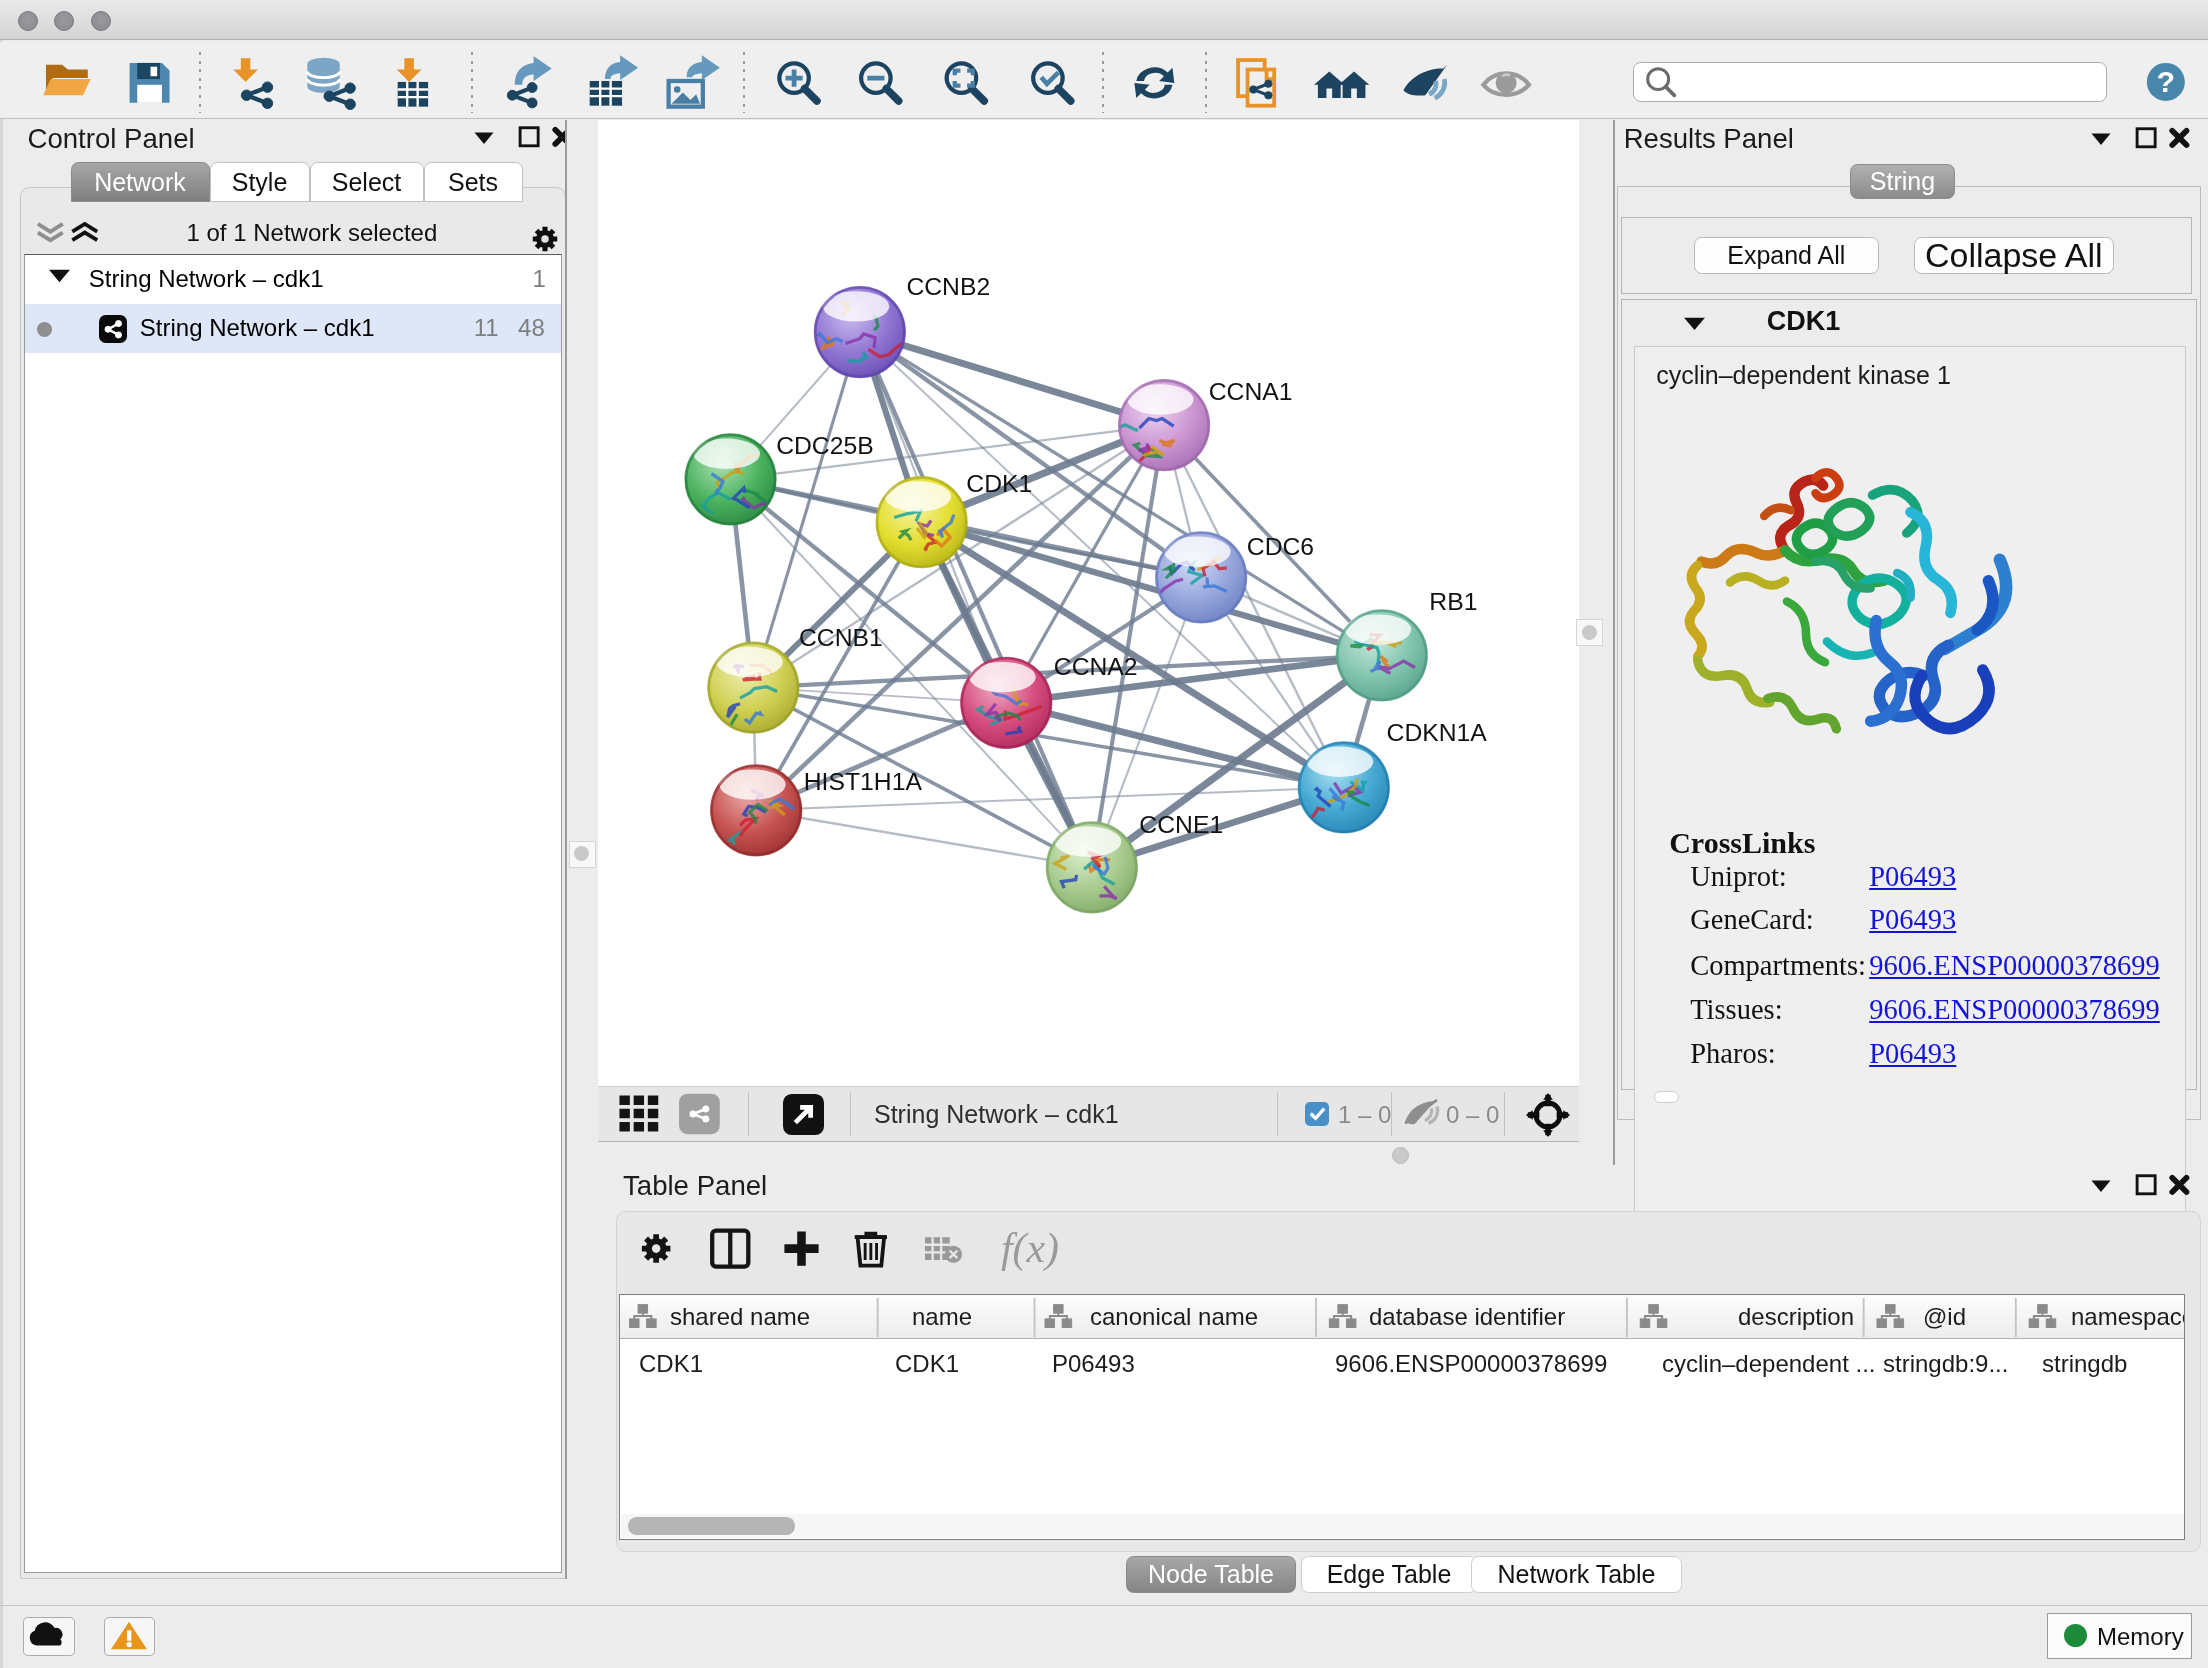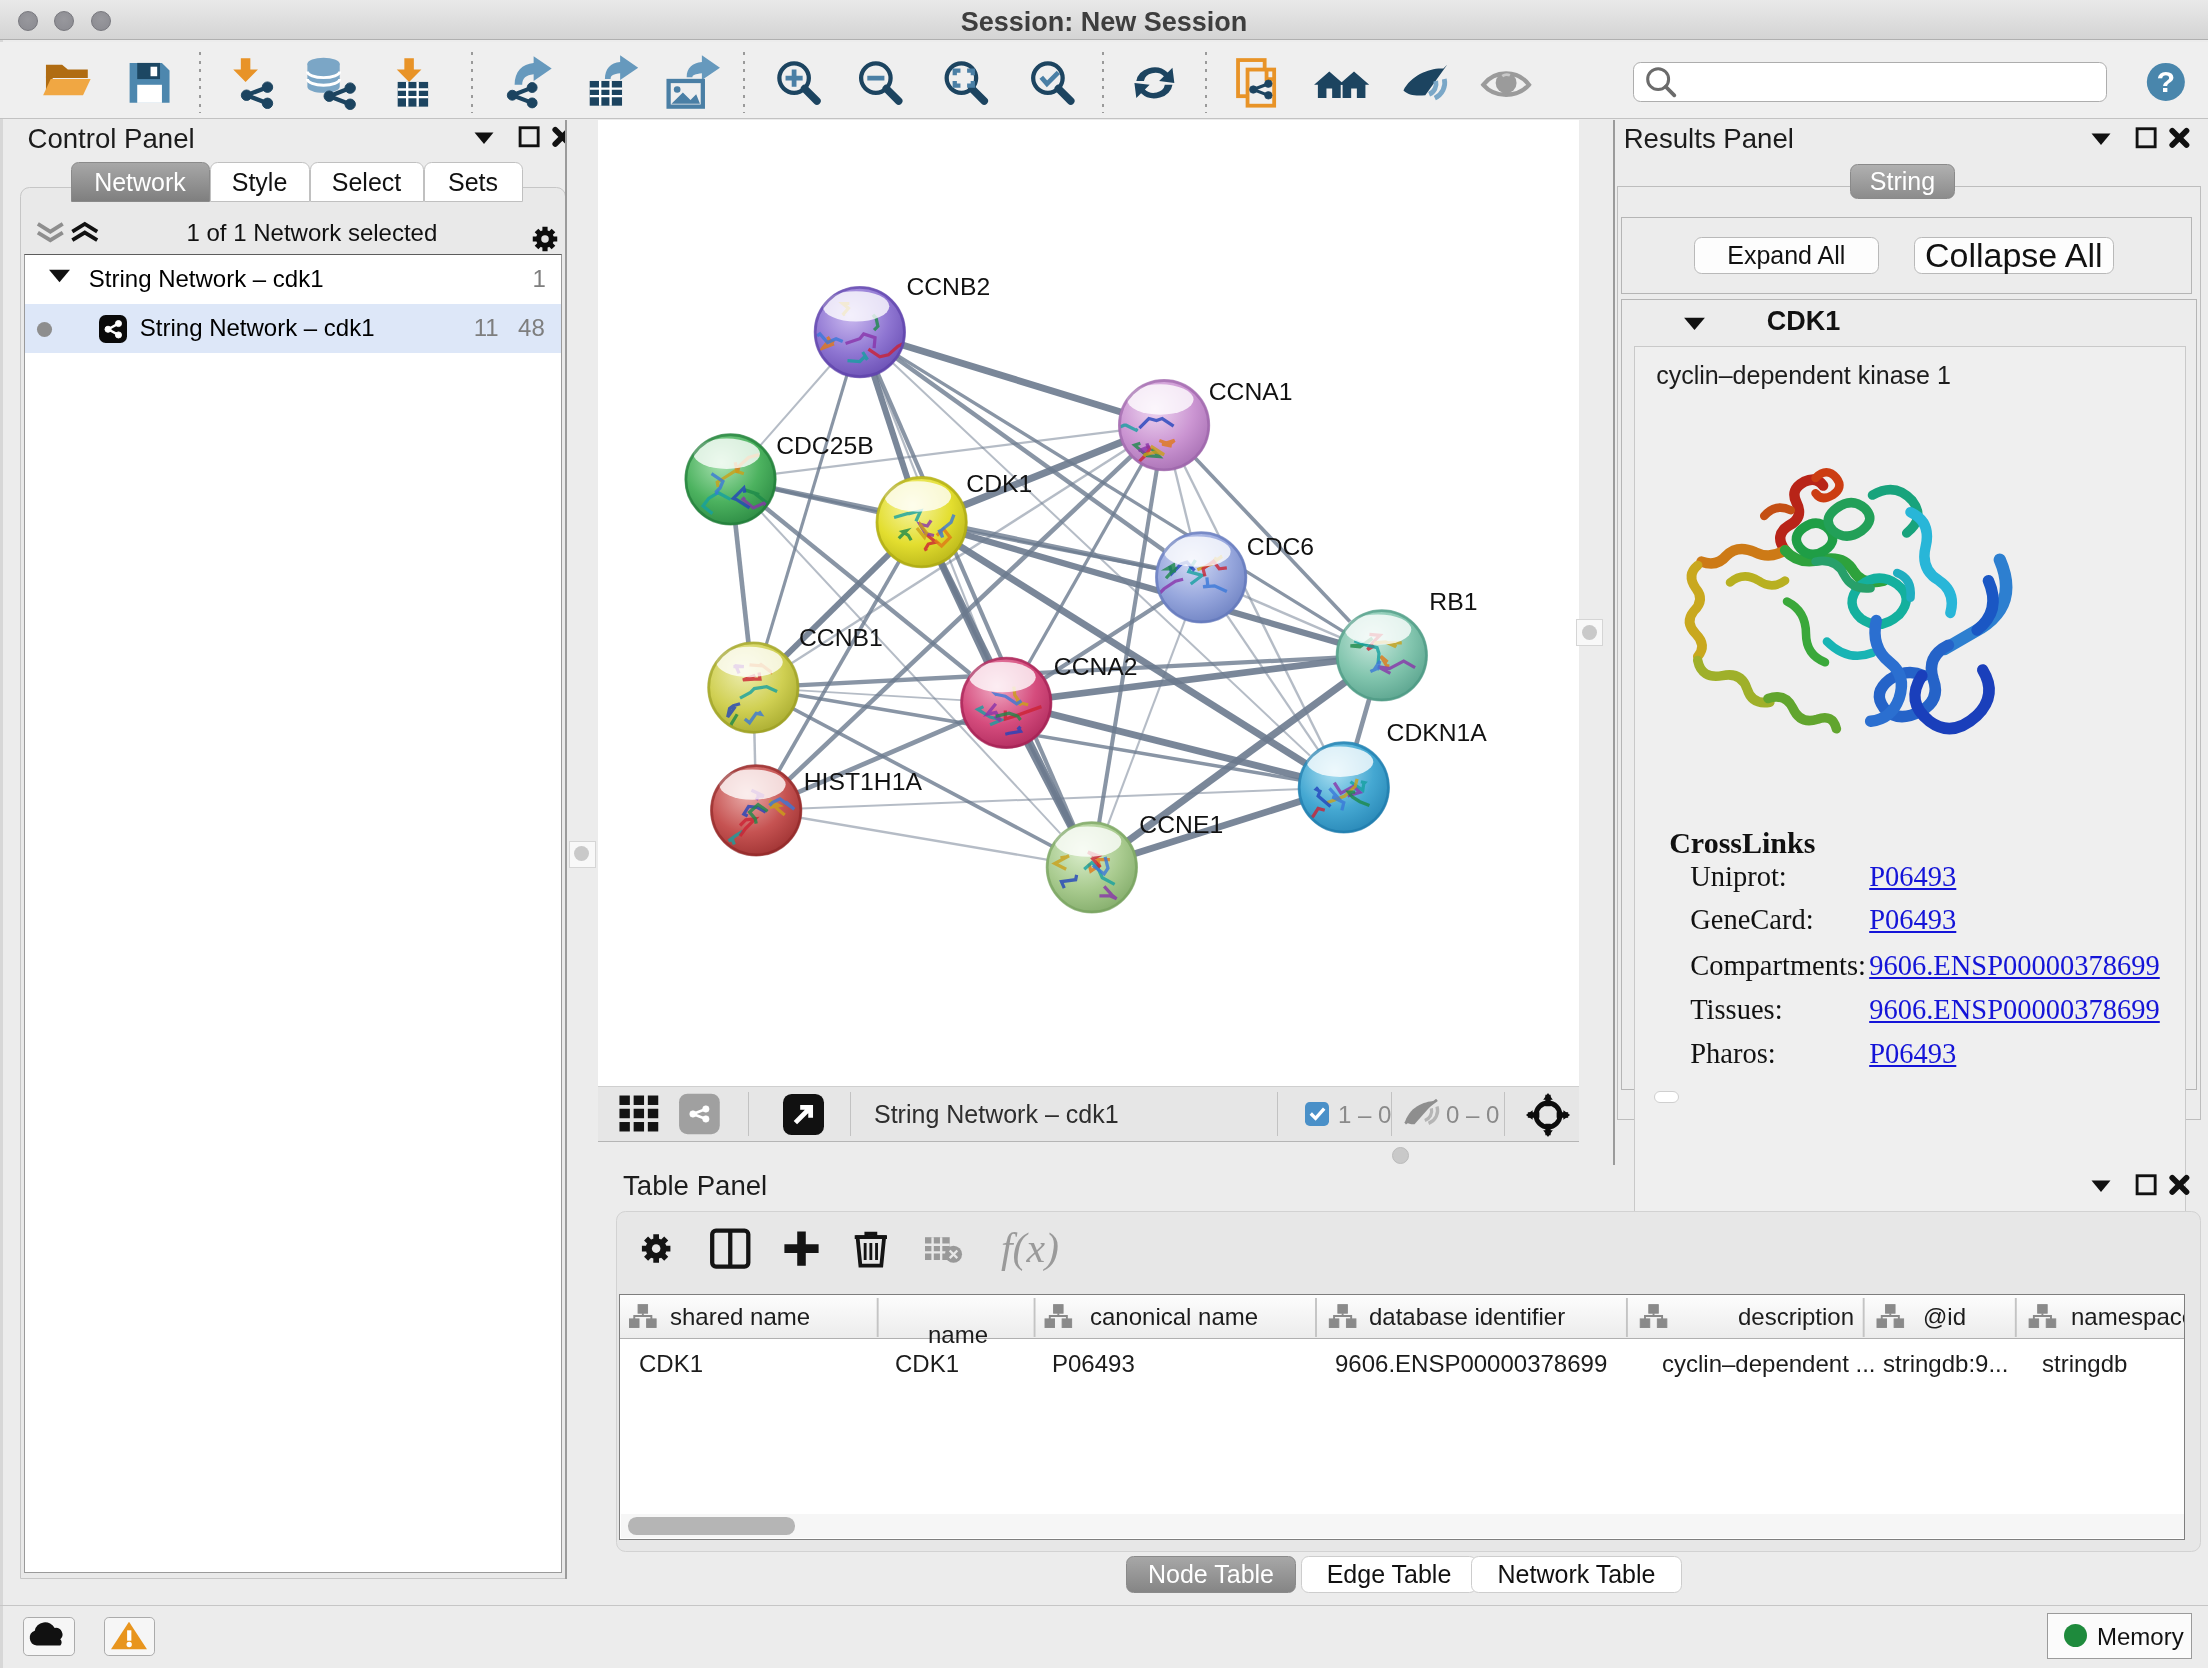--- a/index.html
+++ b/index.html
@@ -57,21 +57,20 @@
 .trow { position:absolute; top:9.5px; font-size:24px; color:#1c1c1c; }
 .tbtn { position:absolute; top:0; height:37px; border:1px solid #cdcdcd; background:#fff; border-radius:7.6px; font-size:25px; text-align:center; line-height:35px; color:#111; }
 </style>
 </head>
 <body>
 <div class="abs" style="left:0;top:0;width:2.9px;height:1668px;background:#d7d7d7;"></div>
 <div class="abs" id="titlebar">
   <div class="light" style="left:18px;"></div>
   <div class="light" style="left:54px;"></div>
   <div class="light" style="left:91px;"></div>
-  <div id="wtitle">Session: New Session</div>
 </div>
 
 <div class="abs" id="toolbar">
 <svg width="2208" height="77" viewBox="0 0 2322 81" style="position:absolute;left:0;top:0;">
 <defs>
 <g id="sharegl">
           <circle cx="-11" cy="0" r="5.5"></circle>
           <circle cx="11" cy="-8.5" r="5.5"></circle>
           <circle cx="11" cy="8.5" r="5.5"></circle>
           <path d="M-11,0 L11,-8.5 M-11,0 L11,8.5" stroke-width="4.5" fill="none"></path>
@@ -817,21 +816,21 @@
           </g>
         <g transform="translate(1496,11)">
             <rect x="-5" y="-1" width="10" height="9"></rect>
             <rect x="-14" y="14" width="10" height="9"></rect>
             <rect x="4" y="14" width="10" height="9"></rect>
             <path d="M0,8 v3 M-9,14 v-3 h18 v3" stroke-width="2" fill="none"></path>
           </g>
       </g>
     </svg>
     <span class="thdr" style="left:50px;text-align:center;">shared name</span>
-    <span class="thdr" style="left:308px;margin-top:18px;">name</span>
+    <span class="thdr" style="left:292px;">name</span>
     <span class="thdr" style="left:470px;">canonical name</span>
     <span class="thdr" style="left:749px;">database identifier</span>
     <span class="thdr" style="left:1118px;">description</span>
     <span class="thdr" style="left:1303px;">@id</span>
     <span class="thdr" style="left:1451px;">namespace</span>
     <div style="position:absolute;left:0;top:45px;width:100%;height:43px;">
       <span class="trow" style="left:19px;">CDK1</span>
       <span class="trow" style="left:275px;">CDK1</span>
       <span class="trow" style="left:432px;">P06493</span>
       <span class="trow" style="left:715px;">9606.ENSP00000378699</span>

